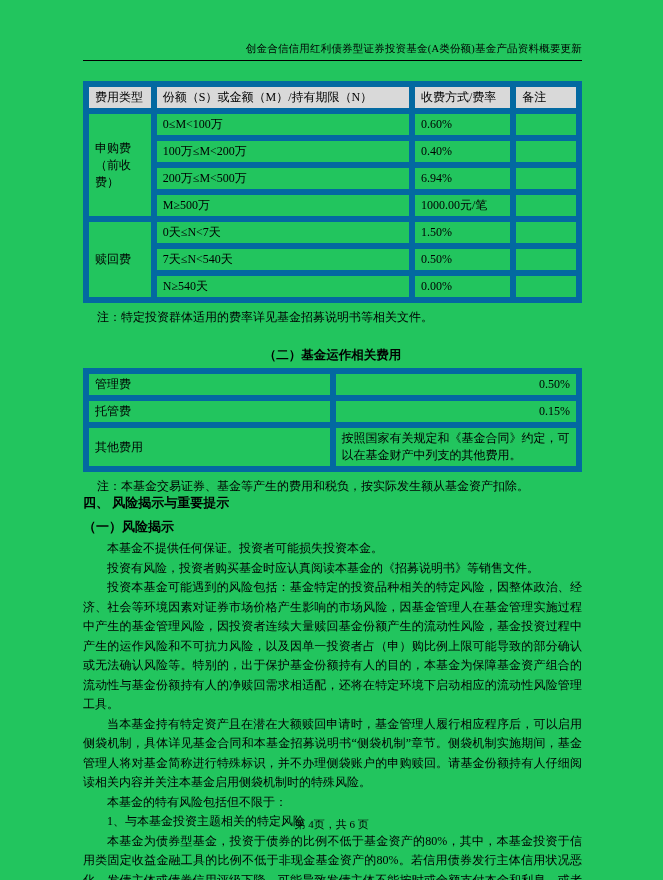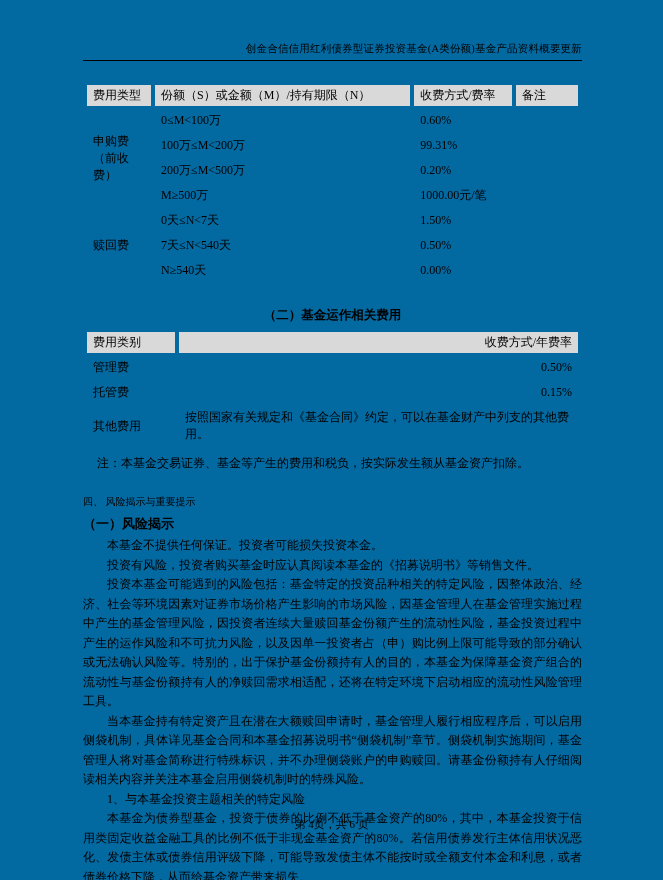--- a/index.html
+++ b/index.html
@@ -5,40 +5,40 @@
   * { margin: 0; padding: 0; box-sizing: border-box; }
   html, body { background: #ffffff; }
   body {
     width: 663px; height: 880px;
     font-family: "Liberation Serif", "DejaVu Serif", serif;
     color: #000;
   }
   .page {
     position: relative;
     width: 663px; height: 880px;
-    background: #0369a1;
+    background: #22c55e;
     padding: 42px 81px 0 83px;
     overflow: hidden;
   }
   .doc-header {
     text-align: right;
     font-size: 10.5px;
     letter-spacing: 0.2px;
     padding-bottom: 4px;
     border-bottom: 1px solid #000;
     margin-bottom: 20px;
   }
   table {
     width: 100%;
     border-collapse: collapse;
     font-size: 12px;
     table-layout: fixed;
   }
   th, td {
-    border: 4px solid #0369a1;
+    border: 6px solid #0369a1;
     padding: 2px 6px;
     height: 21px;
     text-align: left;
     vertical-align: middle;
     font-weight: normal;
     overflow: hidden;
   }
   th { background: var(--table_header_bg, #d9d9d9); }
   .fee-table .col-type { width: 67px; }
   .fee-table .col-cond { width: 255px; }
@@ -56,23 +56,22 @@
     font-weight: bold;
     margin-top: 22px;
     margin-bottom: 4px;
     text-align: center;
   }
   .intro {
     font-size: 12px;
     margin-bottom: 6px;
   }
   .section-h1 {
-    font-size: 10px;
-    font-weight: normal;
-    margin-top: 24px;
+    font-size: 13px;
+    font-weight: bold;
     margin-bottom: 6px;
   }
   .section-h3 {
     font-size: 13px;
     font-weight: bold;
     margin-bottom: 3px;
   }
   .para {
     font-size: 12px;
     line-height: 19.5px;
@@ -105,26 +104,26 @@
         <th class="col-note">备注</th>
       </tr>
       <tr>
         <td rowspan="4">申购费（前收费）</td>
         <td>0≤M&lt;100万</td>
         <td>0.60%</td>
         <td></td>
       </tr>
       <tr>
         <td>100万≤M&lt;200万</td>
-        <td>99.31%</td>
+        <td>0.40%</td>
         <td></td>
       </tr>
       <tr>
         <td>200万≤M&lt;500万</td>
-        <td>0.20%</td>
+        <td>6.94%</td>
         <td></td>
       </tr>
       <tr>
         <td>M≥500万</td>
         <td>1000.00元/笔</td>
         <td></td>
       </tr>
       <tr>
         <td rowspan="3">赎回费</td>
         <td>0天≤N&lt;7天</td>
@@ -137,29 +136,26 @@
         <td></td>
       </tr>
       <tr>
         <td>N≥540天</td>
         <td>0.00%</td>
         <td></td>
       </tr>
     </tbody>
   </table>
 
+  <p class="note">注：特定投资群体适用的费率详见基金招募说明书等相关文件。</p>
 
   <h3 class="section-h2">（二）基金运作相关费用</h3>
 
   <table class="op-table">
     <tbody>
-      <tr>
-        <th class="col-name">费用类别</th>
-        <th class="right">收费方式/年费率</th>
-      </tr>
       <tr>
         <td>管理费</td>
         <td class="right">0.50%</td>
       </tr>
       <tr>
         <td>托管费</td>
         <td class="right">0.15%</td>
       </tr>
       <tr>
         <td>其他费用</td>
@@ -170,18 +166,19 @@
 
   <p class="note">注：本基金交易证券、基金等产生的费用和税负，按实际发生额从基金资产扣除。</p>
 
   <h2 class="section-h1">四、 风险揭示与重要提示</h2>
   <h3 class="section-h3">（一）风险揭示</h3>
 
   <p class="para">本基金不提供任何保证。投资者可能损失投资本金。</p>
   <p class="para">投资有风险，投资者购买基金时应认真阅读本基金的《招募说明书》等销售文件。</p>
   <p class="para">投资本基金可能遇到的风险包括：基金特定的投资品种相关的特定风险，因整体政治、经济、社会等环境因素对证券市场价格产生影响的市场风险，因基金管理人在基金管理实施过程中产生的基金管理风险，因投资者连续大量赎回基金份额产生的流动性风险，基金投资过程中产生的运作风险和不可抗力风险，以及因单一投资者占（申）购比例上限可能导致的部分确认或无法确认风险等。特别的，出于保护基金份额持有人的目的，本基金为保障基金资产组合的流动性与基金份额持有人的净赎回需求相适配，还将在特定环境下启动相应的流动性风险管理工具。</p>
   <p class="para">当本基金持有特定资产且在潜在大额赎回申请时，基金管理人履行相应程序后，可以启用侧袋机制，具体详见基金合同和本基金招募说明书“侧袋机制”章节。侧袋机制实施期间，基金管理人将对基金简称进行特殊标识，并不办理侧袋账户的申购赎回。请基金份额持有人仔细阅读相关内容并关注本基金启用侧袋机制时的特殊风险。</p>
+  <p class="para">本基金的特有风险包括但不限于：</p>
   <p class="para">1、与本基金投资主题相关的特定风险</p>
   <p class="para">本基金为债券型基金，投资于债券的比例不低于基金资产的80%，其中，本基金投资于信用类固定收益金融工具的比例不低于非现金基金资产的80%。若信用债券发行主体信用状况恶化、发债主体或债券信用评级下降，可能导致发债主体不能按时或全额支付本金和利息，或者债券价格下降，从而给基金资产带来损失。</p>
 
   <div class="footer">第 4页，共 6 页</div>
 
 </div>
 
 </body></html>

